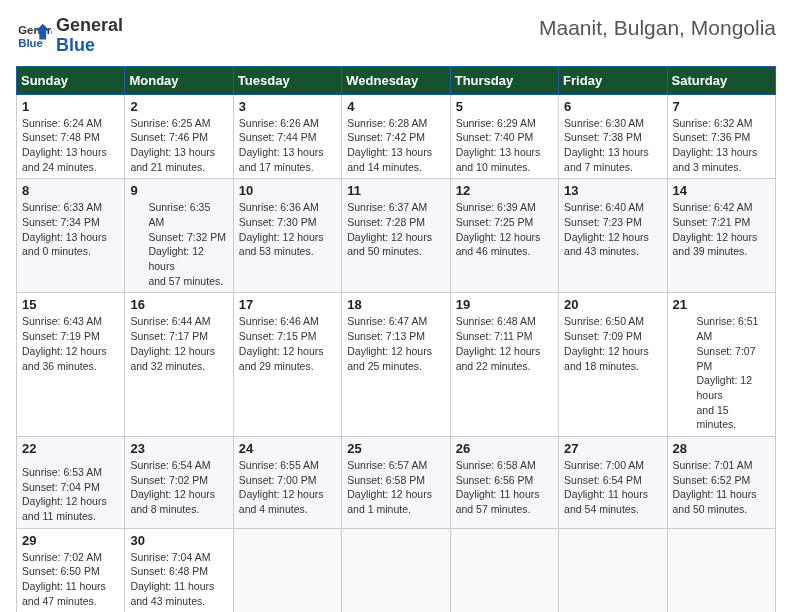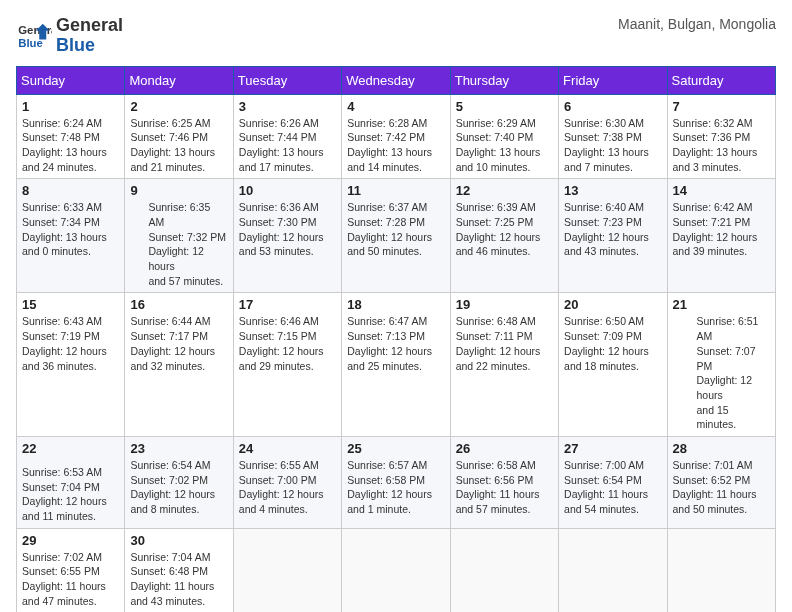--- a/index.html
+++ b/index.html
@@ -36,35 +36,35 @@
     }
     .title-block {
       text-align: right;
     }
     .month-title {
       font-size: 32px;
       font-weight: bold;
       color: #333;
     }
     .subtitle {
-      font-size: 14px;
+      font-size: 21px;
       color: #555;
     }
     table {
       width: 100%;
       border-collapse: collapse;
       font-size: 11px;
     }
     thead tr th {
-      background-color: #6d28d9;
+      background-color: #14532d;
       color: #fff;
       padding: 6px 4px;
       text-align: left;
       font-size: 13px;
-      font-weight: normal;
+      font-weight: bold;
       border: 1px solid #1a5ca8;
     }
     tbody tr td {
       border: 1px solid #ccc;
       vertical-align: top;
       padding: 4px 5px;
       height: 80px;
       width: 107px;
       background: #fff;
     }
@@ -323,21 +323,21 @@
           <div class="day-info" style="white-space: pre-line;">Sunrise: 7:01 AM
 Sunset: 6:52 PM
 Daylight: 11 hours
 and 50 minutes.</div>
         </td>
       </tr>
       <tr>
         <td>
           <span class="day-num">29</span>
           <div class="day-info" style="white-space: pre-line;">Sunrise: 7:02 AM
-Sunset: 6:55 PM
+Sunset: 6:50 PM
 Daylight: 11 hours
 and 47 minutes.</div>
         </td>
         <td>
           <span class="day-num">30</span>
           <div class="day-info" style="white-space: pre-line;">Sunrise: 7:04 AM
 Sunset: 6:48 PM
 Daylight: 11 hours
 and 43 minutes.</div>
         </td>

